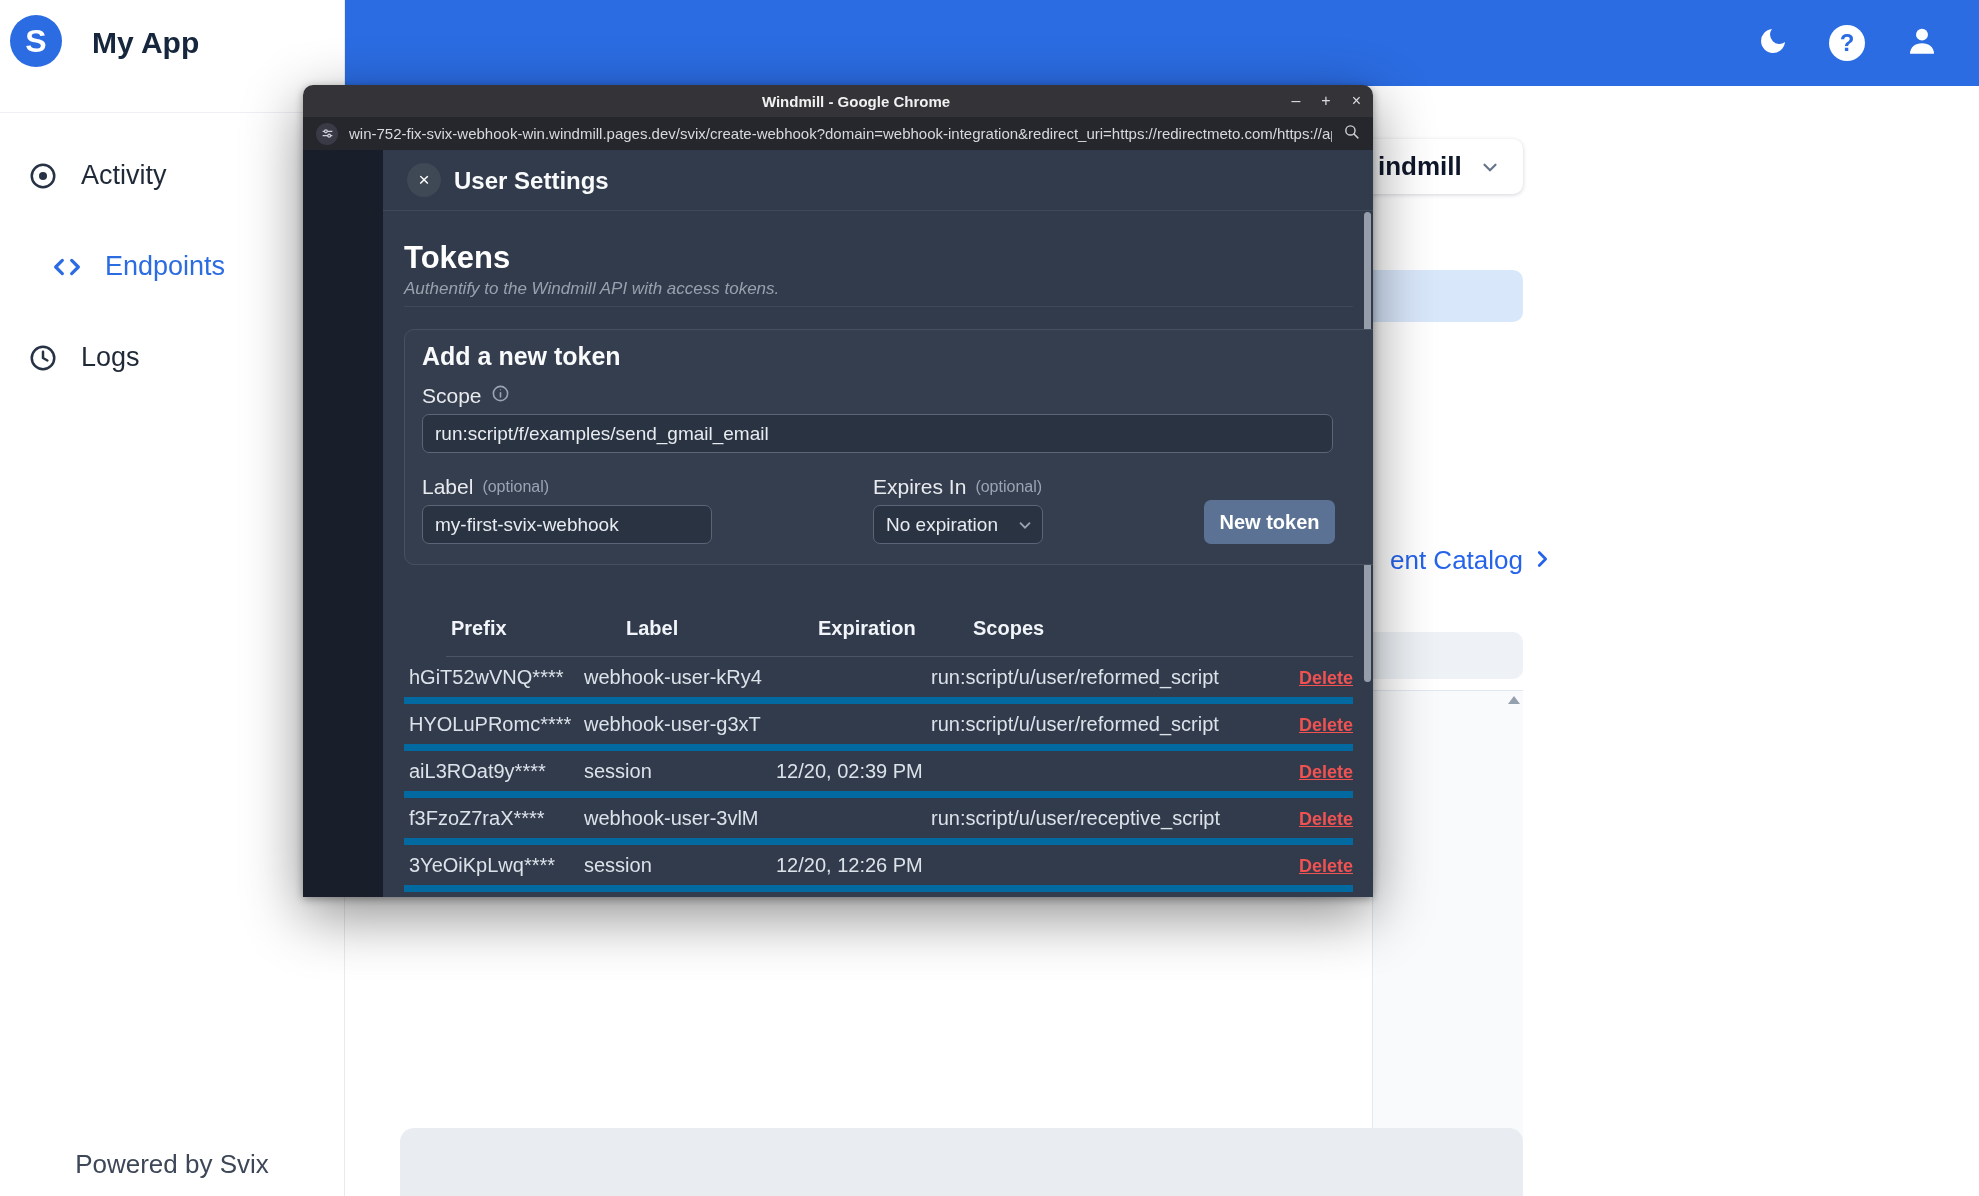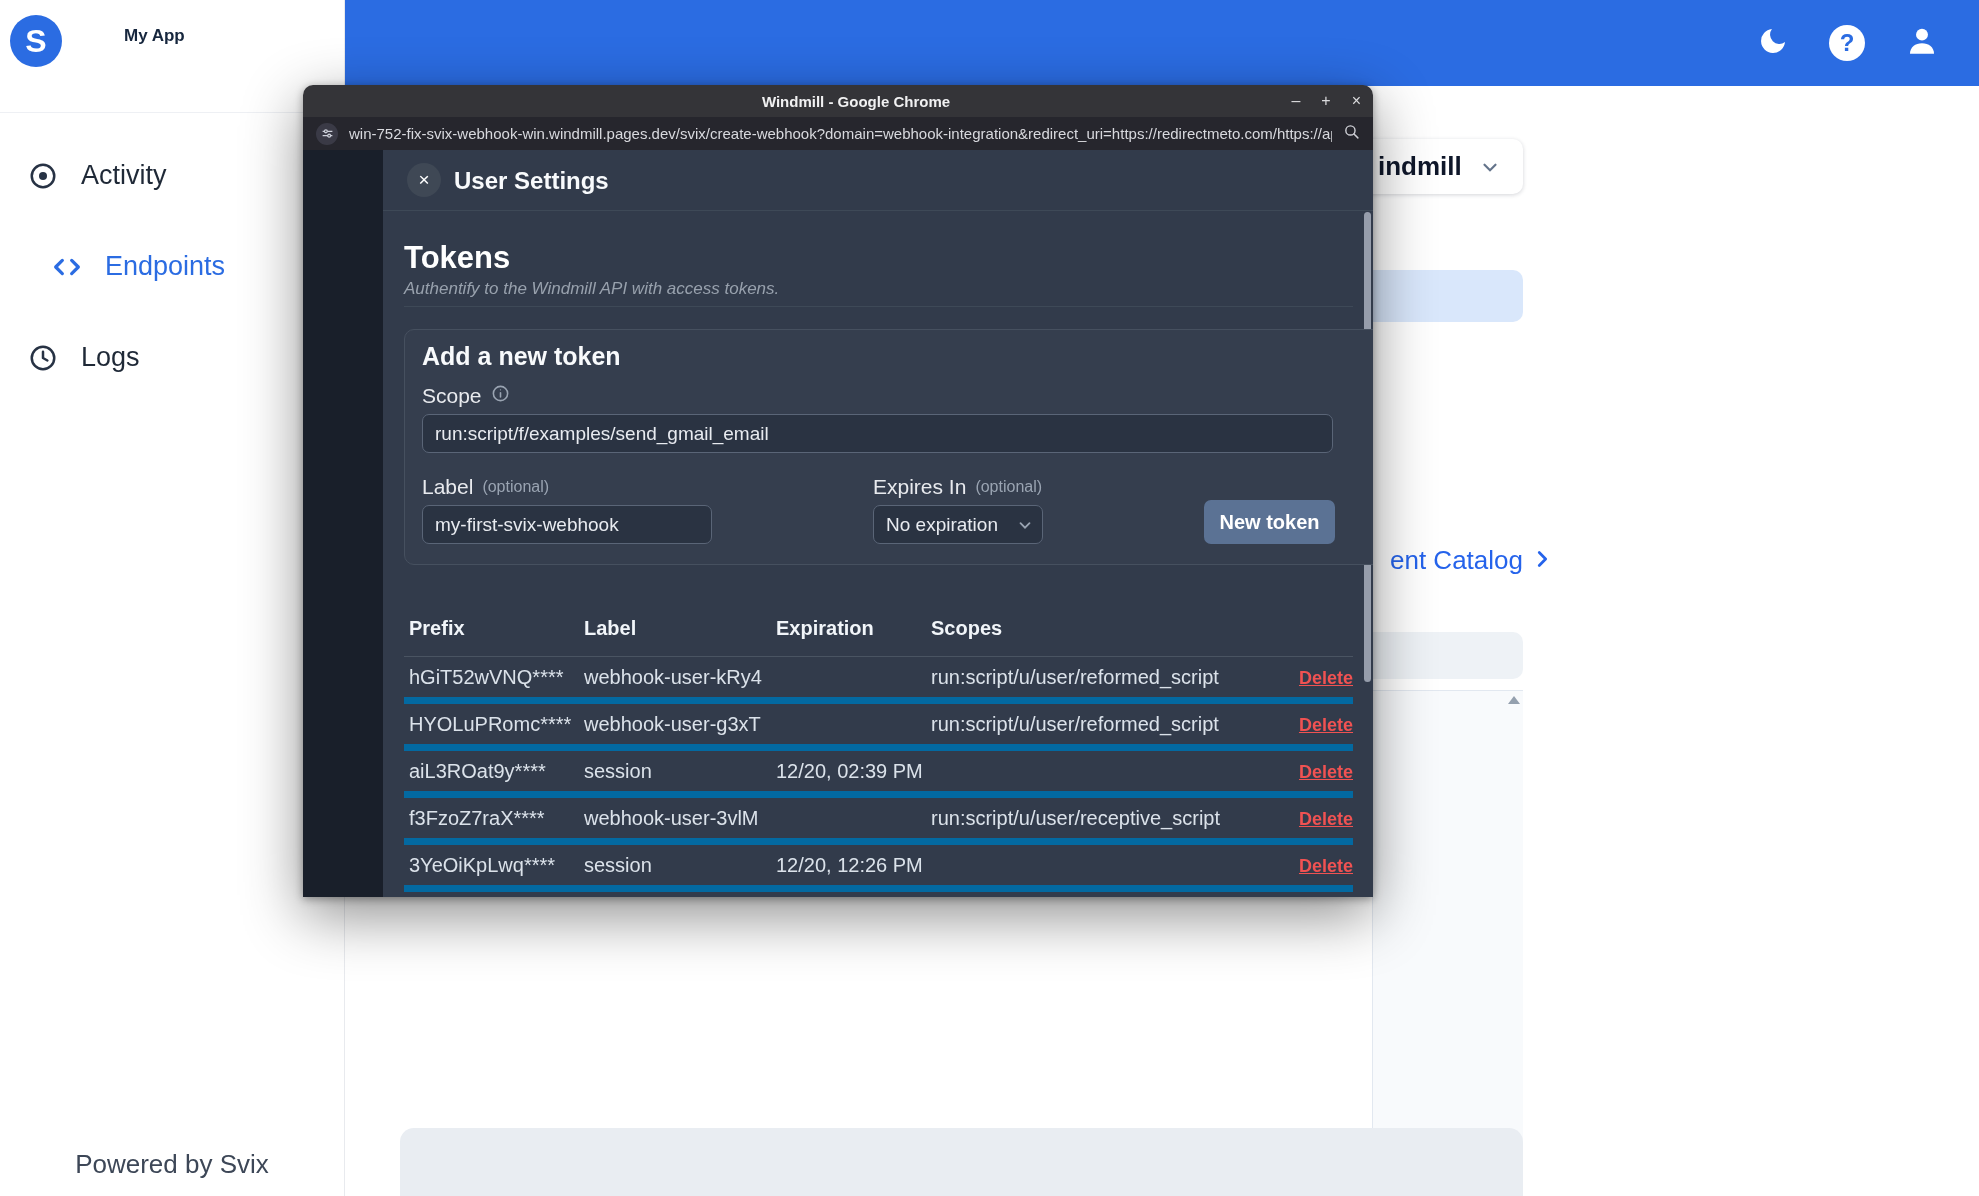--- a/index.html
+++ b/index.html
@@ -8,21 +8,21 @@
 
   .stage { position:absolute; inset:0; width:1979px; height:1196px; }
 
   
   .sidebar { position:absolute; left:0; top:0; width:345px; height:1196px; background:#fff;
              border-right:1px solid #e8eaee; z-index:2; }
   .sidebar-header { position:relative; height:113px; border-bottom:1px solid #eef0f4; }
   .logo { position:absolute; left:10px; top:15px; width:52px; height:52px; border-radius:50%;
           background:#2b6ce2; color:#fff; font-weight:bold; font-size:32px; display:flex;
           align-items:center; justify-content:center; }
-  .app-title { position:absolute; left:92px; top:26px; font-size:17px; font-weight:bold; color:#16263d;margin-left:32px; }
+  .app-title { position:absolute; left:92px; top:26px; font-size:30px; font-weight:bold; color:#16263d; }
   .nav { position:absolute; top:130px; left:0; width:100%; }
   .nav-item { height:91px; display:flex; align-items:center; gap:22px; padding-left:27px;
               font-size:27px; color:#1f2937; cursor:pointer; }
   .nav-item.active { color:#2b6ce2;margin-left:24px; }
   .nav-item .ic { width:32px; height:32px; flex:0 0 32px; display:flex; align-items:center; justify-content:center; }
   .sidebar-footer { position:absolute; bottom:16px; width:100%; text-align:center;
                     font-size:26px; color:#3d4757; }
 
   
   .topbar { position:absolute; left:345px; top:0; width:1634px; height:86px; background:#2b6ce2; z-index:1; }
@@ -95,21 +95,21 @@
   .select-box { position:absolute; left:468px; top:175px; width:170px; height:39px; background:#2a3342;
                 border:1px solid #5a6577; border-radius:7px; display:flex; align-items:center;
                 padding:0 12px; color:#e8ebf0; font-size:19px; cursor:pointer; }
   .select-box .chev { position:absolute; right:8px; top:10px; }
   .new-token-btn { position:absolute; left:799px; top:170px; width:131px; height:44px; background:#5b7294;
                    border:none; border-radius:7px; color:#fff; font-size:20px; font-weight:700;
                    font-family:inherit; cursor:pointer; }
 
   .token-table { position:absolute; left:101px; top:450px; width:949px; }
   .t-head, .t-row { display:grid; grid-template-columns:175px 192px 155px 1fr 90px; align-items:center; }
-  .t-head { height:57px; border-bottom:1px solid #4a5462; }
+  .t-head { height:57px; border-bottom:1px solid #4a5462;margin-left:42px; }
   .t-head div { font-size:20px; font-weight:bold; color:#f1f5f9; padding-left:5px; }
   .t-row { height:47px; border-bottom:7px solid #0369a1; }
   .t-row div { font-size:20px; color:#dbe2ea; padding-left:5px; white-space:nowrap; overflow:hidden; }
   .t-row .del { padding-left:0; text-align:right; }
   .del a { color:#f05252; font-size:18px; font-weight:bold; text-decoration:underline; cursor:pointer; }
 </style>
 </head>
 <body>
 
 <div class="stage">

